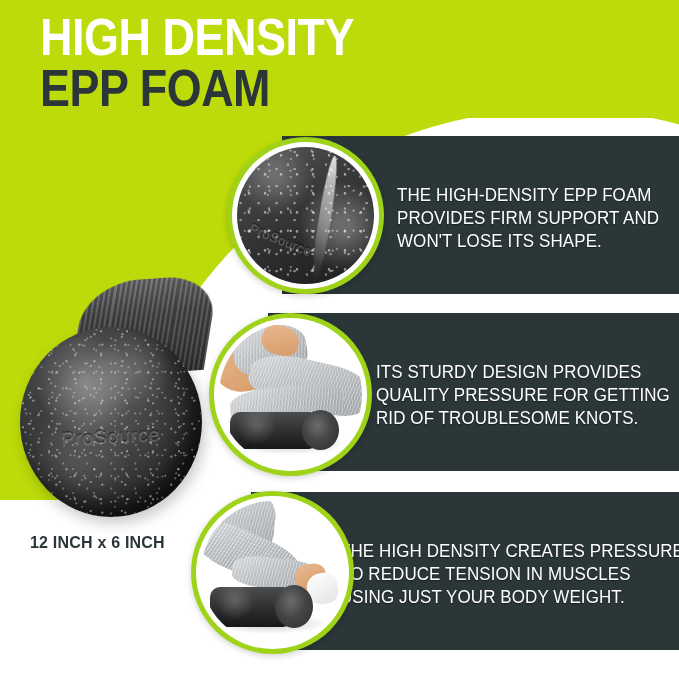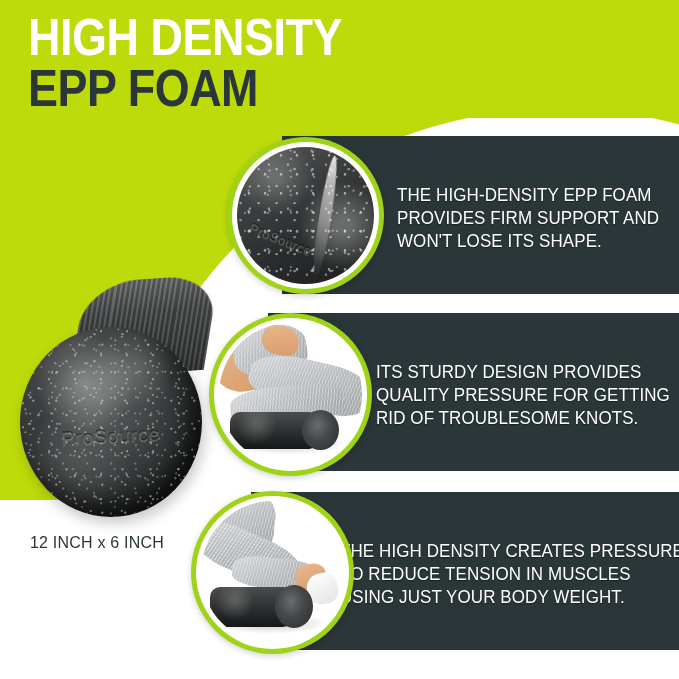--- a/index.html
+++ b/index.html
@@ -21,21 +21,21 @@
     position:absolute;left:0;top:0;width:679px;height:500px;
     background:#bddb0a;
     -webkit-mask-image:radial-gradient(circle 452px at 560px 560px, transparent 0 451px, #000 452px);
     mask-image:radial-gradient(circle 452px at 560px 560px, transparent 0 451px, #000 452px);
   }
   .green-top{
     position:absolute;left:0;top:0;width:679px;height:118px;background:#bddb0a;
   }
 
   
-  .title-wrap{position:absolute;left:28px;top:14px;width:520px;z-index:6;}
+  .title-wrap{position:absolute;left:40px;top:14px;width:520px;z-index:6;}
   .title-1,.title-2{
     font-weight:700;letter-spacing:-0.5px;line-height:0.96;
     text-transform:uppercase;margin:0;
     transform:scaleX(0.88);transform-origin:left center;
     white-space:nowrap;
   }
   .title-1{font-size:51px;color:#ffffff;}
   .title-2{font-size:51px;color:#2b3639;margin-top:2px;}
 
   
@@ -84,21 +84,21 @@
   .roller-emboss{
     position:absolute;left:0;right:0;top:52%;text-align:center;
     font-size:19px;letter-spacing:1px;
     color:rgba(255,255,255,.10);
     text-shadow:0 1px 0 rgba(255,255,255,.16), 0 -1px 0 rgba(0,0,0,.45);
     transform:rotate(-3deg);
     user-select:none;
   }
   .hero-caption{
     position:absolute;left:30px;top:534px;z-index:7;
-    font-size:16px;font-weight:400;color:#2b3639;letter-spacing:.2px;
+    font-size:16px;font-weight:700;color:#2b3639;letter-spacing:.2px;
     white-space:nowrap;
   }
 
   
   .panel{
     position:absolute;right:0;background:#2b3639;z-index:3;
   }
   .panel-text{
     position:absolute;color:#ffffff;z-index:6;
     font-size:17.5px;font-weight:400;line-height:1.30;

